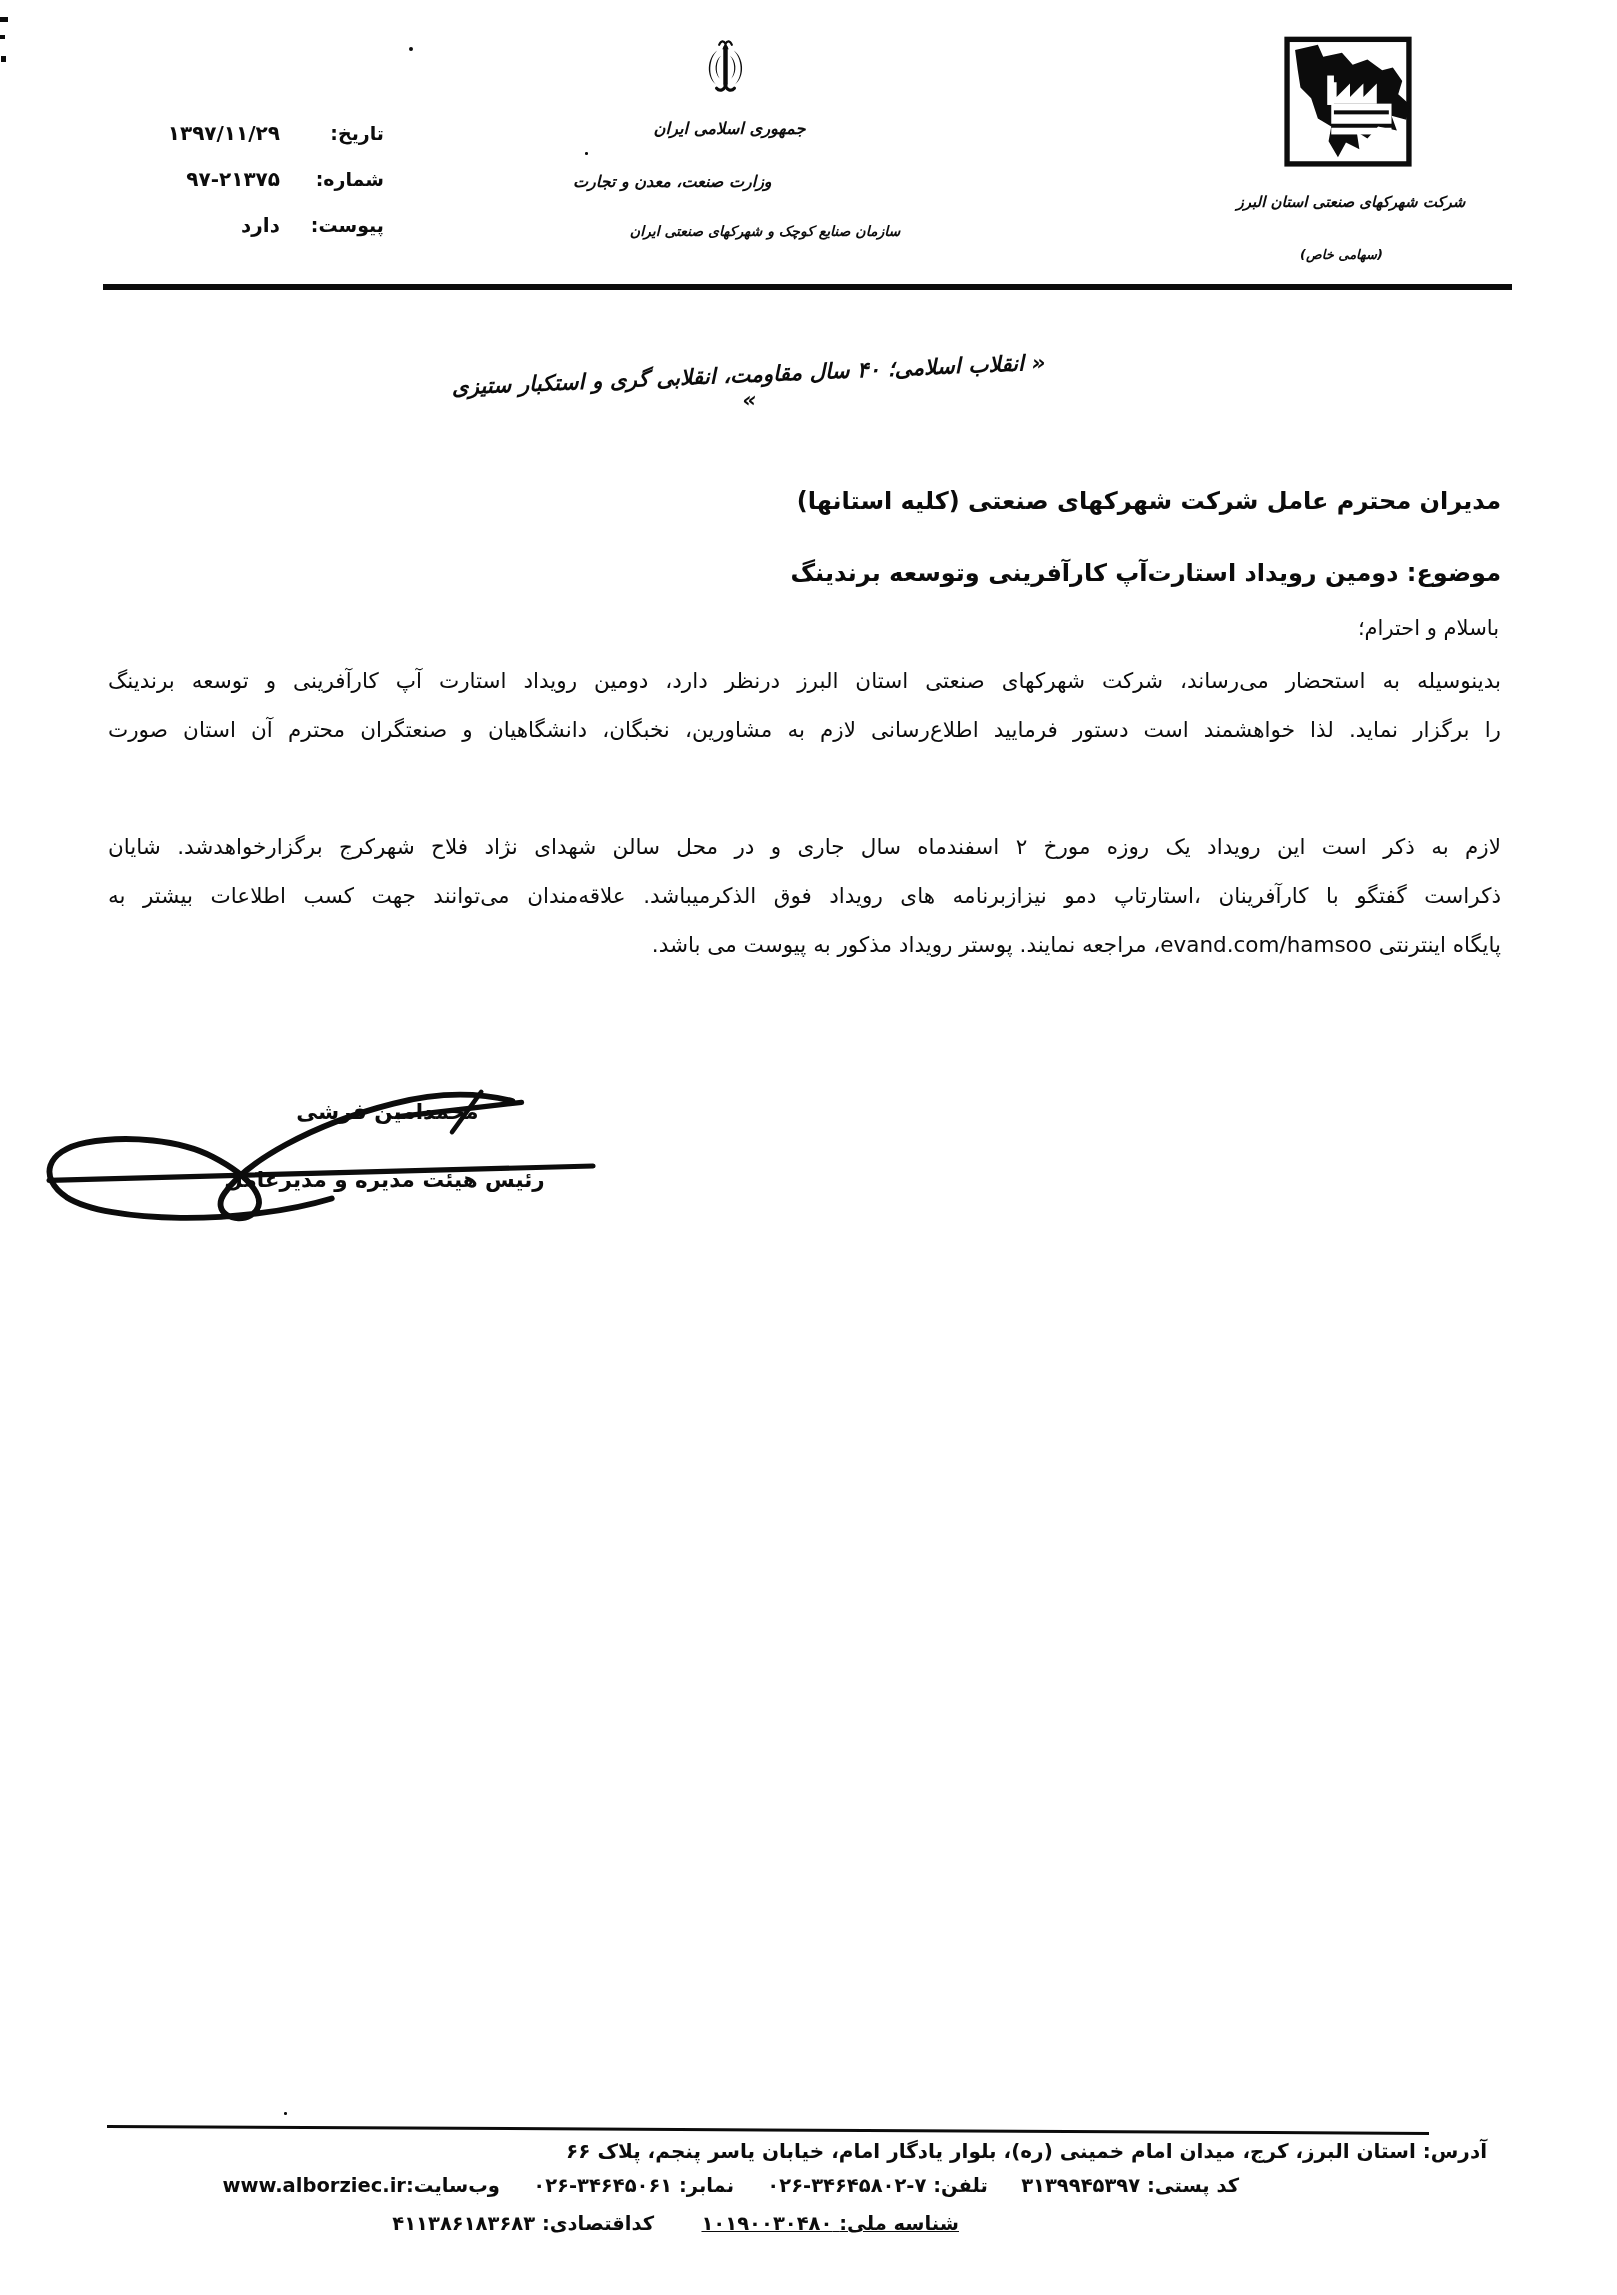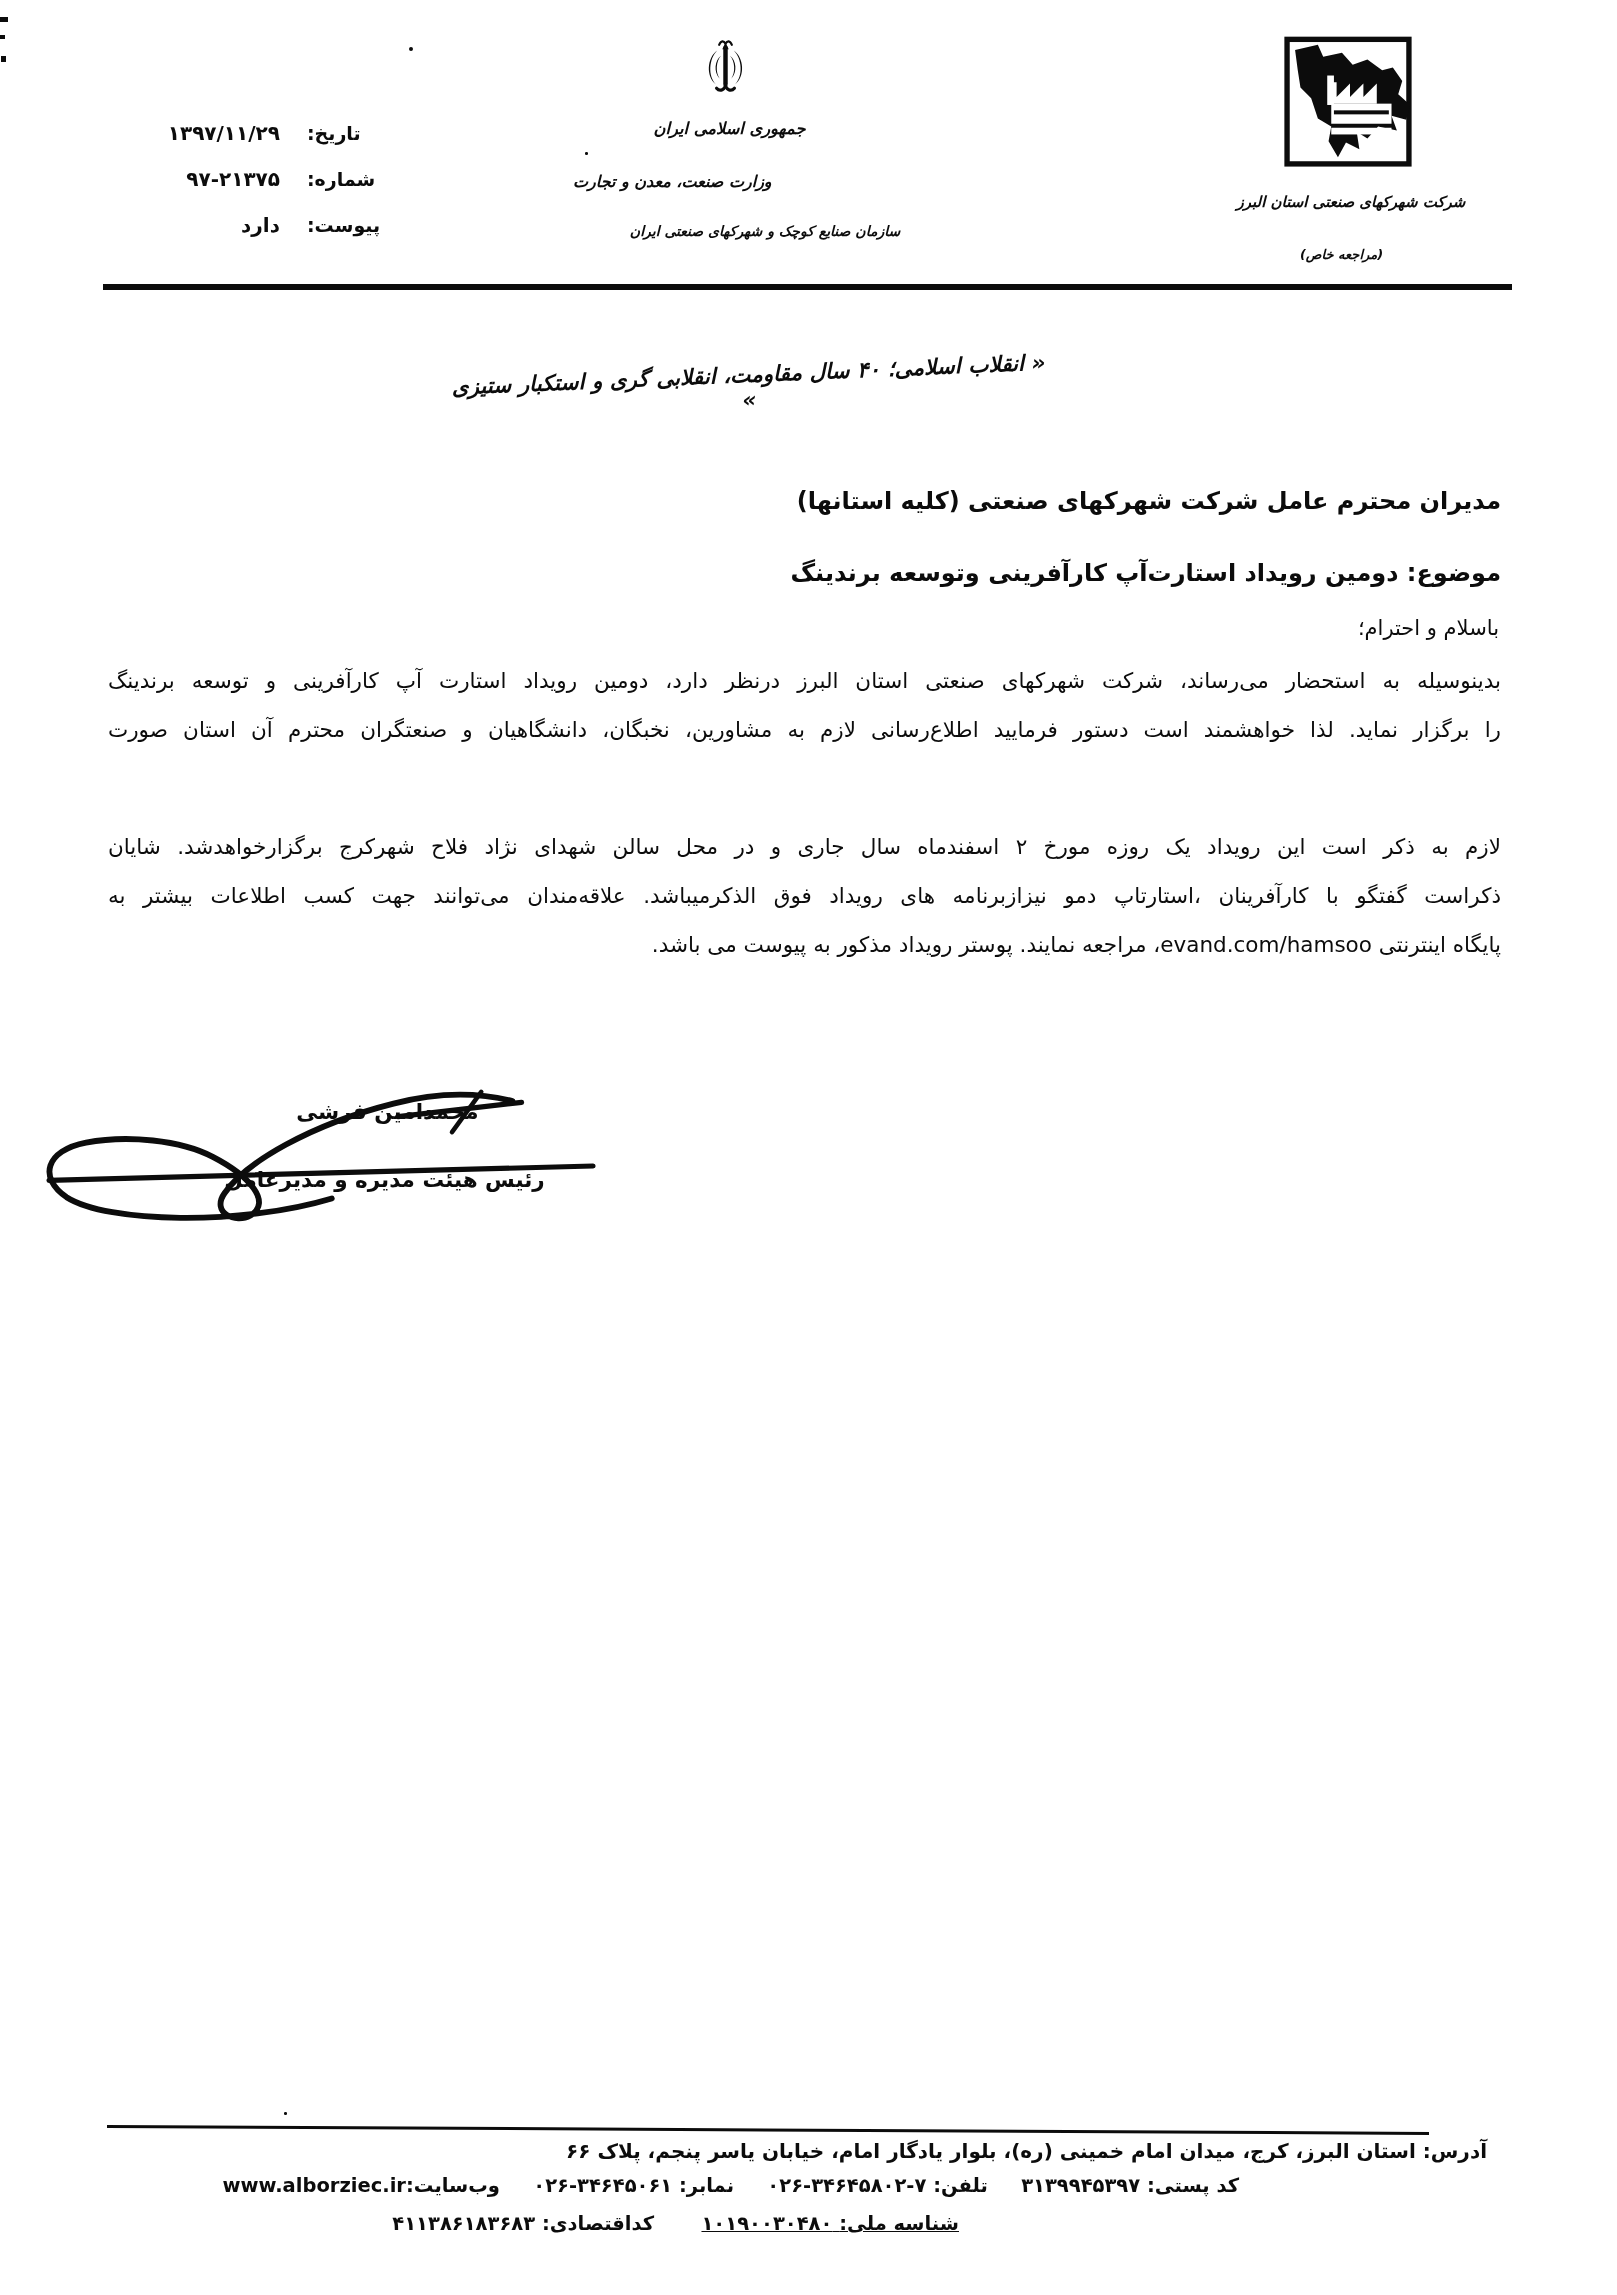--- a/index.html
+++ b/index.html
@@ -3,21 +3,21 @@
 <meta charset="utf-8">
 <style>
   html,body{margin:0;padding:0;background:#9a9a9a;}
   #page{position:relative;width:1617px;height:2295px;background:#ffffff;overflow:hidden;
         font-family:"DejaVu Sans",sans-serif;color:#0c0c0c;}
   .abs{position:absolute;}
   .fa{direction:rtl;unicode-bidi:embed;}
   .b{font-weight:bold;}
   .cal{font-style:italic;font-weight:bold;} 
   .meta-row{display:flex;direction:rtl;align-items:baseline;margin-bottom:22px;}
-  .meta-label{font-size:19px;font-weight:bold;min-width:77px;text-align:left;}
+  .meta-label{font-size:19px;font-weight:bold;min-width:77px;text-align:right;}
   .meta-value{font-size:20px;font-weight:bold;margin-right:27px;letter-spacing:0.7px;}
   .rule{background:#0c0c0c;}
   .bodyline{font-size:21.5px;line-height:49px;text-align:justify;text-align-last:justify;
             direction:rtl;white-space:normal;}
   .bodyline.last{text-align-last:right;}
   .footer-item{display:inline-block;margin-left:30px;font-size:19.5px;font-weight:bold;}
   .dot{position:absolute;background:#0c0c0c;border-radius:50%;}
   svg{display:block;}
 </style>
 </head>
@@ -75,21 +75,21 @@
       <g>
         <rect x="33" y="31" width="5" height="22" fill="#ffffff"></rect>
         <path fill="#ffffff" d="M36 52 L36 36 L40 36 L40 47 L50 37 L50 47 L60 37 L60 47 L70 37 L70 52 Z"></path>
         <rect x="36" y="52" width="45" height="15" fill="#ffffff"></rect>
         <rect x="38" y="57" width="41" height="3" fill="#0c0c0c"></rect>
         <rect x="36" y="70" width="45" height="5" fill="#ffffff"></rect>
       </g>
     </svg>
   </div>
   <div class="abs fa cal" style="left:1221px;top:193px;width:260px;text-align:center;font-size:15px;">شرکت شهرکهای صنعتی استان البرز</div>
-  <div class="abs fa cal" style="left:1273px;top:247px;width:137px;text-align:center;font-size:13px;">(مراجعه خاص)</div>
+  <div class="abs fa cal" style="left:1273px;top:247px;width:137px;text-align:center;font-size:13px;">(سهامی خاص)</div>
 
   <div class="abs rule" style="left:103px;top:284px;width:1409px;height:5.9px;"></div>
 
   <div class="abs fa cal" style="left:443px;top:362px;width:612px;text-align:center;font-size:21.5px;transform:rotate(-2.4deg);">« انقلاب اسلامی؛ ۴۰ سال مقاومت، انقلابی گری و استکبار ستیزی »</div>
 
   <div class="abs fa b" style="right:116px;top:559px;font-size:24px;">موضوع: دومین رویداد استارت‌آپ کارآفرینی وتوسعه برندینگ</div>
 
   <div class="abs fa b" style="right:116px;top:487px;font-size:24px;">مدیران محترم عامل شرکت شهرکهای صنعتی (کلیه استانها)</div>
 
   <div class="abs fa" style="right:118px;top:616px;font-size:21px;">باسلام و احترام؛</div>

